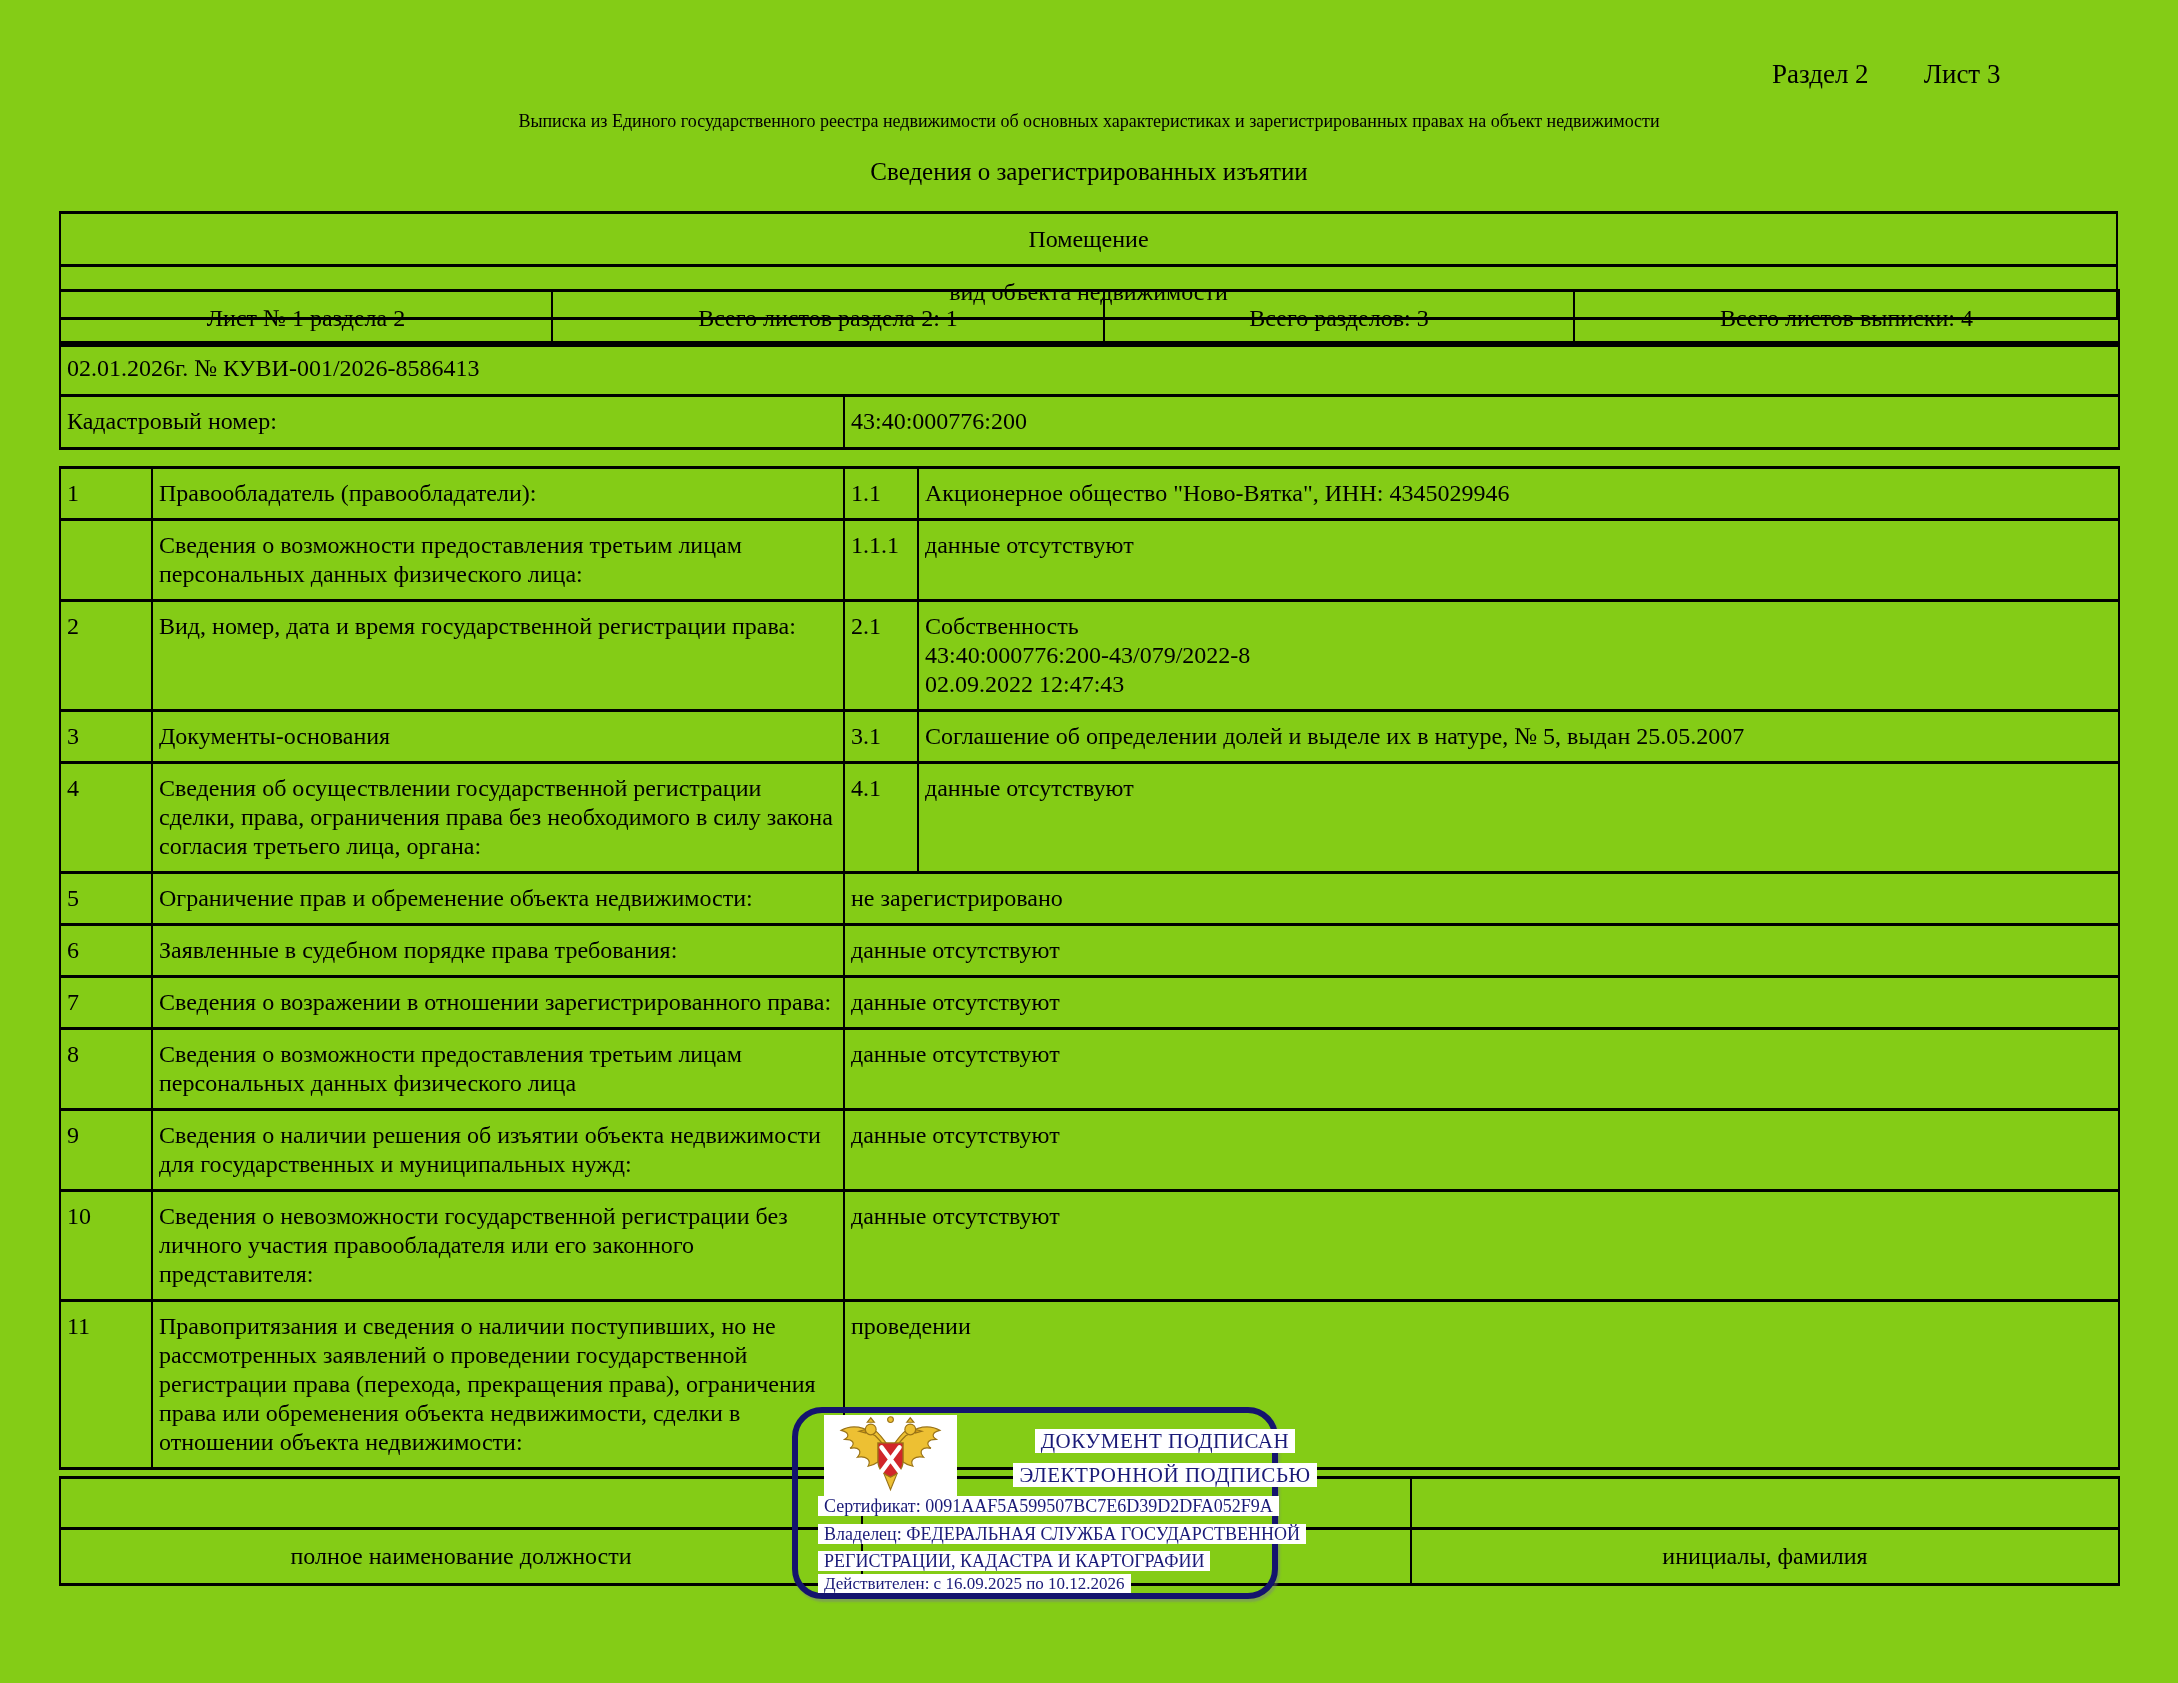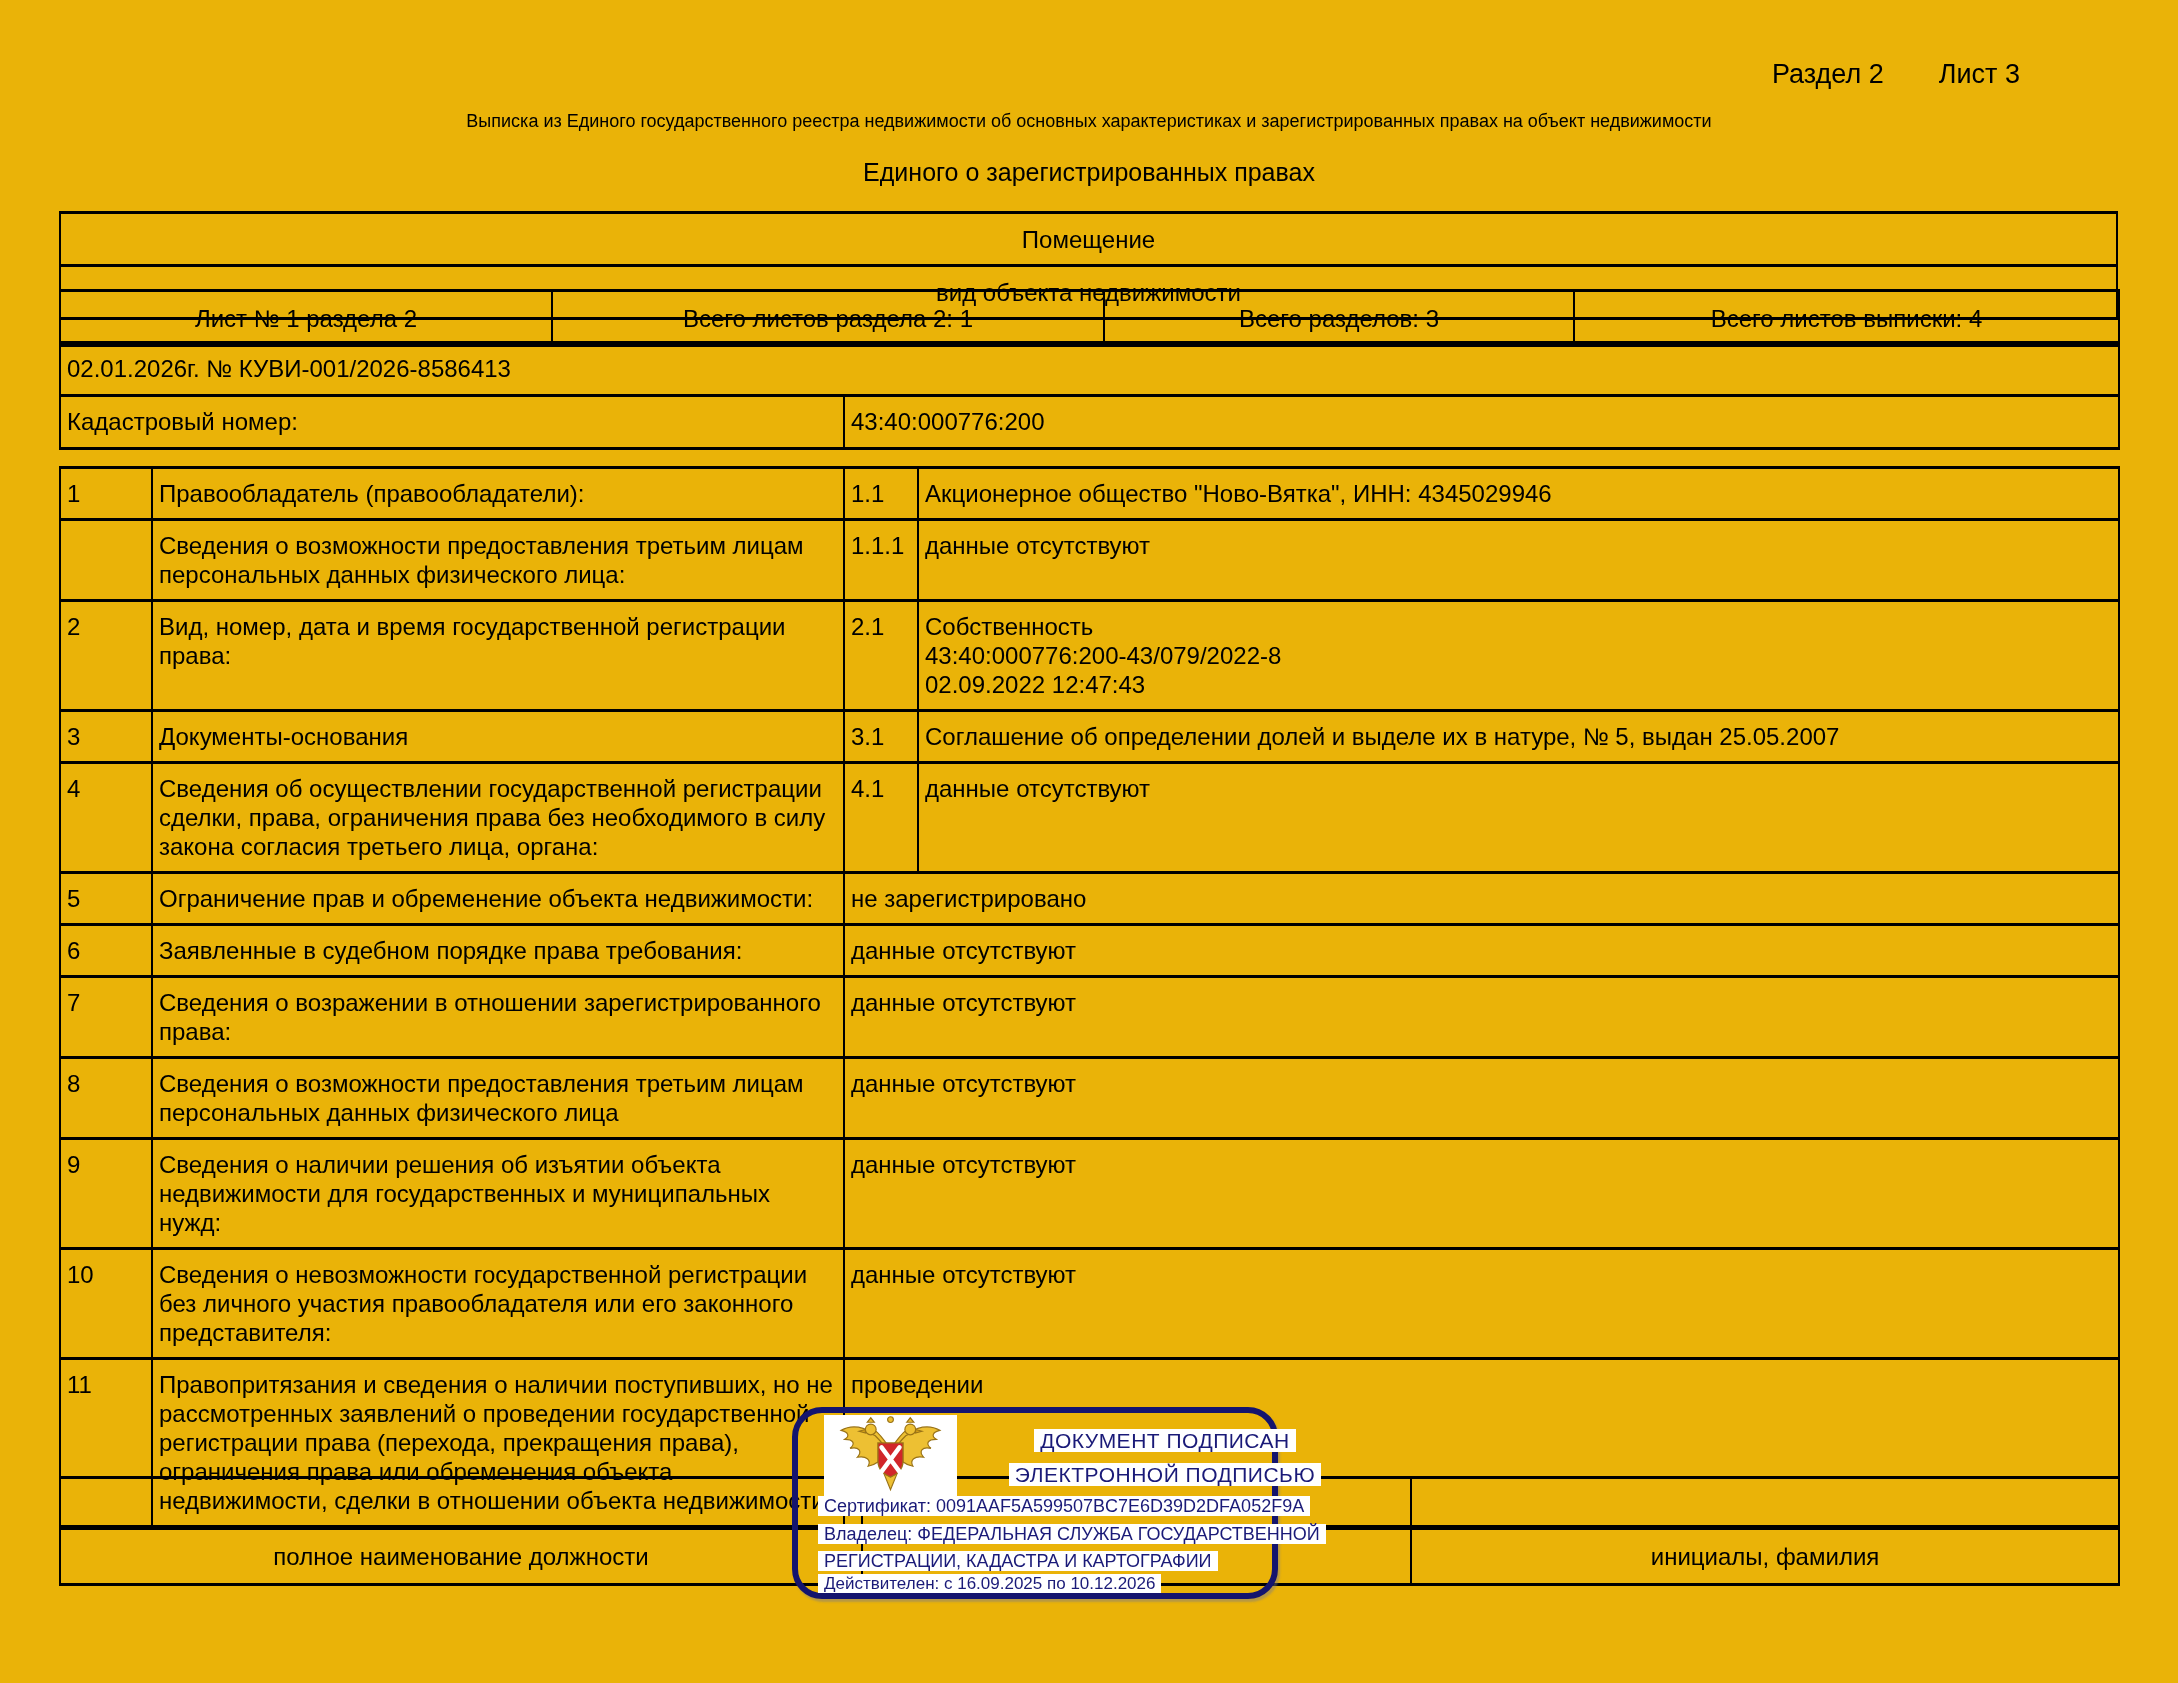--- a/index.html
+++ b/index.html
@@ -1,17 +1,17 @@
 <!DOCTYPE html>
 <html><head>
 <meta charset="utf-8">
 <style>
   html,body{margin:0;padding:0;background:#fff;}
-  #page{position:relative;width:2178px;height:1683px;background:#eab308;
-        font-family:Liberation Sans, sans-serif;color:#000;overflow:hidden;}
+  #page{position:relative;width:2178px;height:1683px;background:#84cc16;
+        font-family:Liberation Serif, serif;color:#000;overflow:hidden;}
 
   
   .hdr-meta{position:absolute;top:59px;left:1772px;font-size:27px;white-space:nowrap;}
   .hdr-meta .gap{display:inline-block;width:55px;}
   .doc-title{position:absolute;top:111px;left:0;width:2178px;text-align:center;font-size:18px;}
   .doc-subtitle{position:absolute;top:158px;left:0;width:2178px;text-align:center;font-size:25px;}
 
   
   table{border-collapse:collapse;table-layout:fixed;font-size:24px;}
   td{border:2px solid #000;border-top-width:3px;border-bottom-width:3px;
@@ -54,21 +54,21 @@
 </head>
 <body>
 
 <div id="page">
 
   <div class="hdr-meta">
     <span>Раздел 2</span><span class="gap"></span><span>Лист 3</span>
   </div>
 
   <div class="doc-title">Выписка из Единого государственного реестра недвижимости об основных характеристиках и зарегистрированных правах на объект недвижимости</div>
-  <div class="doc-subtitle">Единого о зарегистрированных правах</div>
+  <div class="doc-subtitle">Сведения о зарегистрированных изъятии</div>
 
   <table class="tblA ctr">
     <tbody>
         <tr>
       <td>Помещение</td>
     </tr>
     <tr>
       <td>вид объекта недвижимости</td>
     </tr>
   </tbody>

